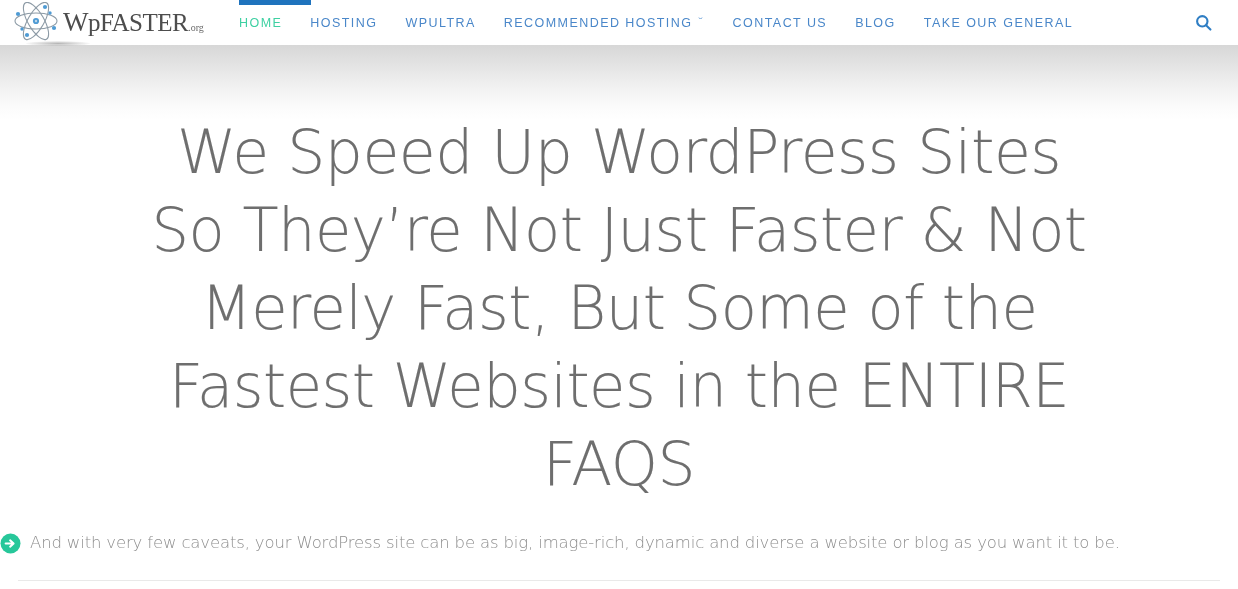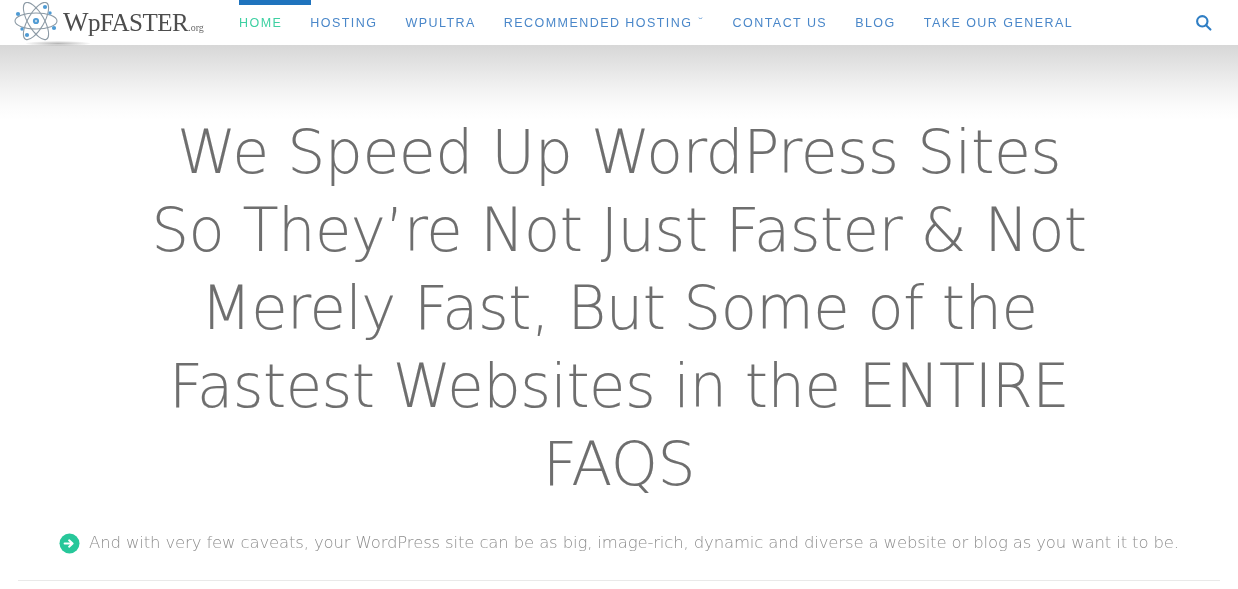--- a/index.html
+++ b/index.html
@@ -174,21 +174,20 @@
     transform: scaleX(0.985);
   }
 
   .hero-sub {
     position: absolute;
     left: 0;
     top: 487px;
     width: 1238px;
     display: flex;
     align-items: center;
-    justify-content: center;
   }
   .sub-icon {
     flex: 0 0 auto;
     width: 21px;
     height: 21px;
     margin-right: 9px;
     display: block;
   }
   .sub-text {
     font-family: "DejaVu Sans", sans-serif;

